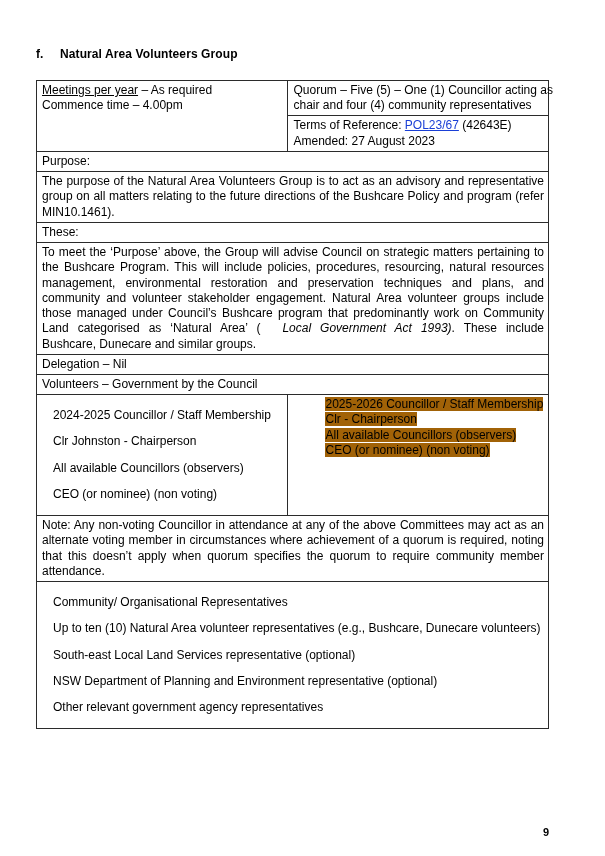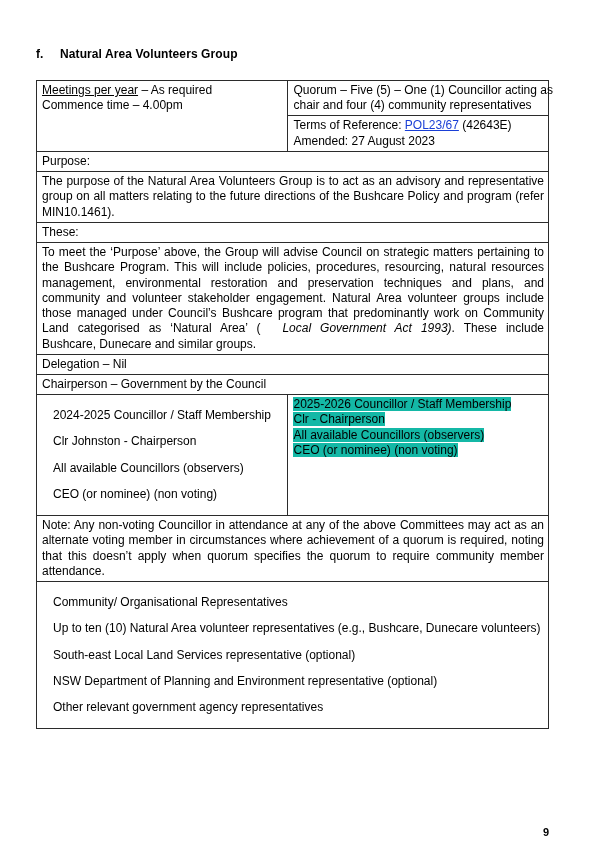--- a/index.html
+++ b/index.html
@@ -56,21 +56,21 @@
   .col-left  { width: 251px; }
   .col-right { width: 260px; }
 
   .b { font-weight: normal; }
   .u { text-decoration: underline; }
   .i { font-style: italic; margin-left: 22px; }
   .just { text-align: justify; text-justify: inter-word; }
   .para { margin: 0; padding: 0; }
   .pad-cell { padding-top: 3px; padding-bottom: 4px; }
   .hl-line { display: block; }
-  .hl-line > span { background: #14b8a6; }
+  .hl-line > span { background: #a16207; margin-left: 32px; }
 
   a.link {
     color: #1a3fd6;
   }
 
   .line { display: block; white-space: nowrap; }
 
   .memcell { padding-top: 2px; padding-bottom: 3px; }
   .memcell .line { margin: 11px; }
 
@@ -146,21 +146,21 @@
       </tr>
 
       <tr>
         <td colspan="2">
           <span class="b">Delegation</span><span> – Nil</span>
         </td>
       </tr>
 
       <tr>
         <td colspan="2">
-          <span class="b">Chairperson</span><span> – Government by the Council</span>
+          <span class="b">Volunteers</span><span> – Government by the Council</span>
         </td>
       </tr>
 
       <tr>
         <td class="memcell">
           <span class="line b">2024-2025 Councillor / Staff Membership</span>
           <span class="line">Clr Johnston - Chairperson</span>
           <span class="line">All available Councillors (observers)</span>
           <span class="line">CEO (or nominee) (non voting)</span>
         </td>

